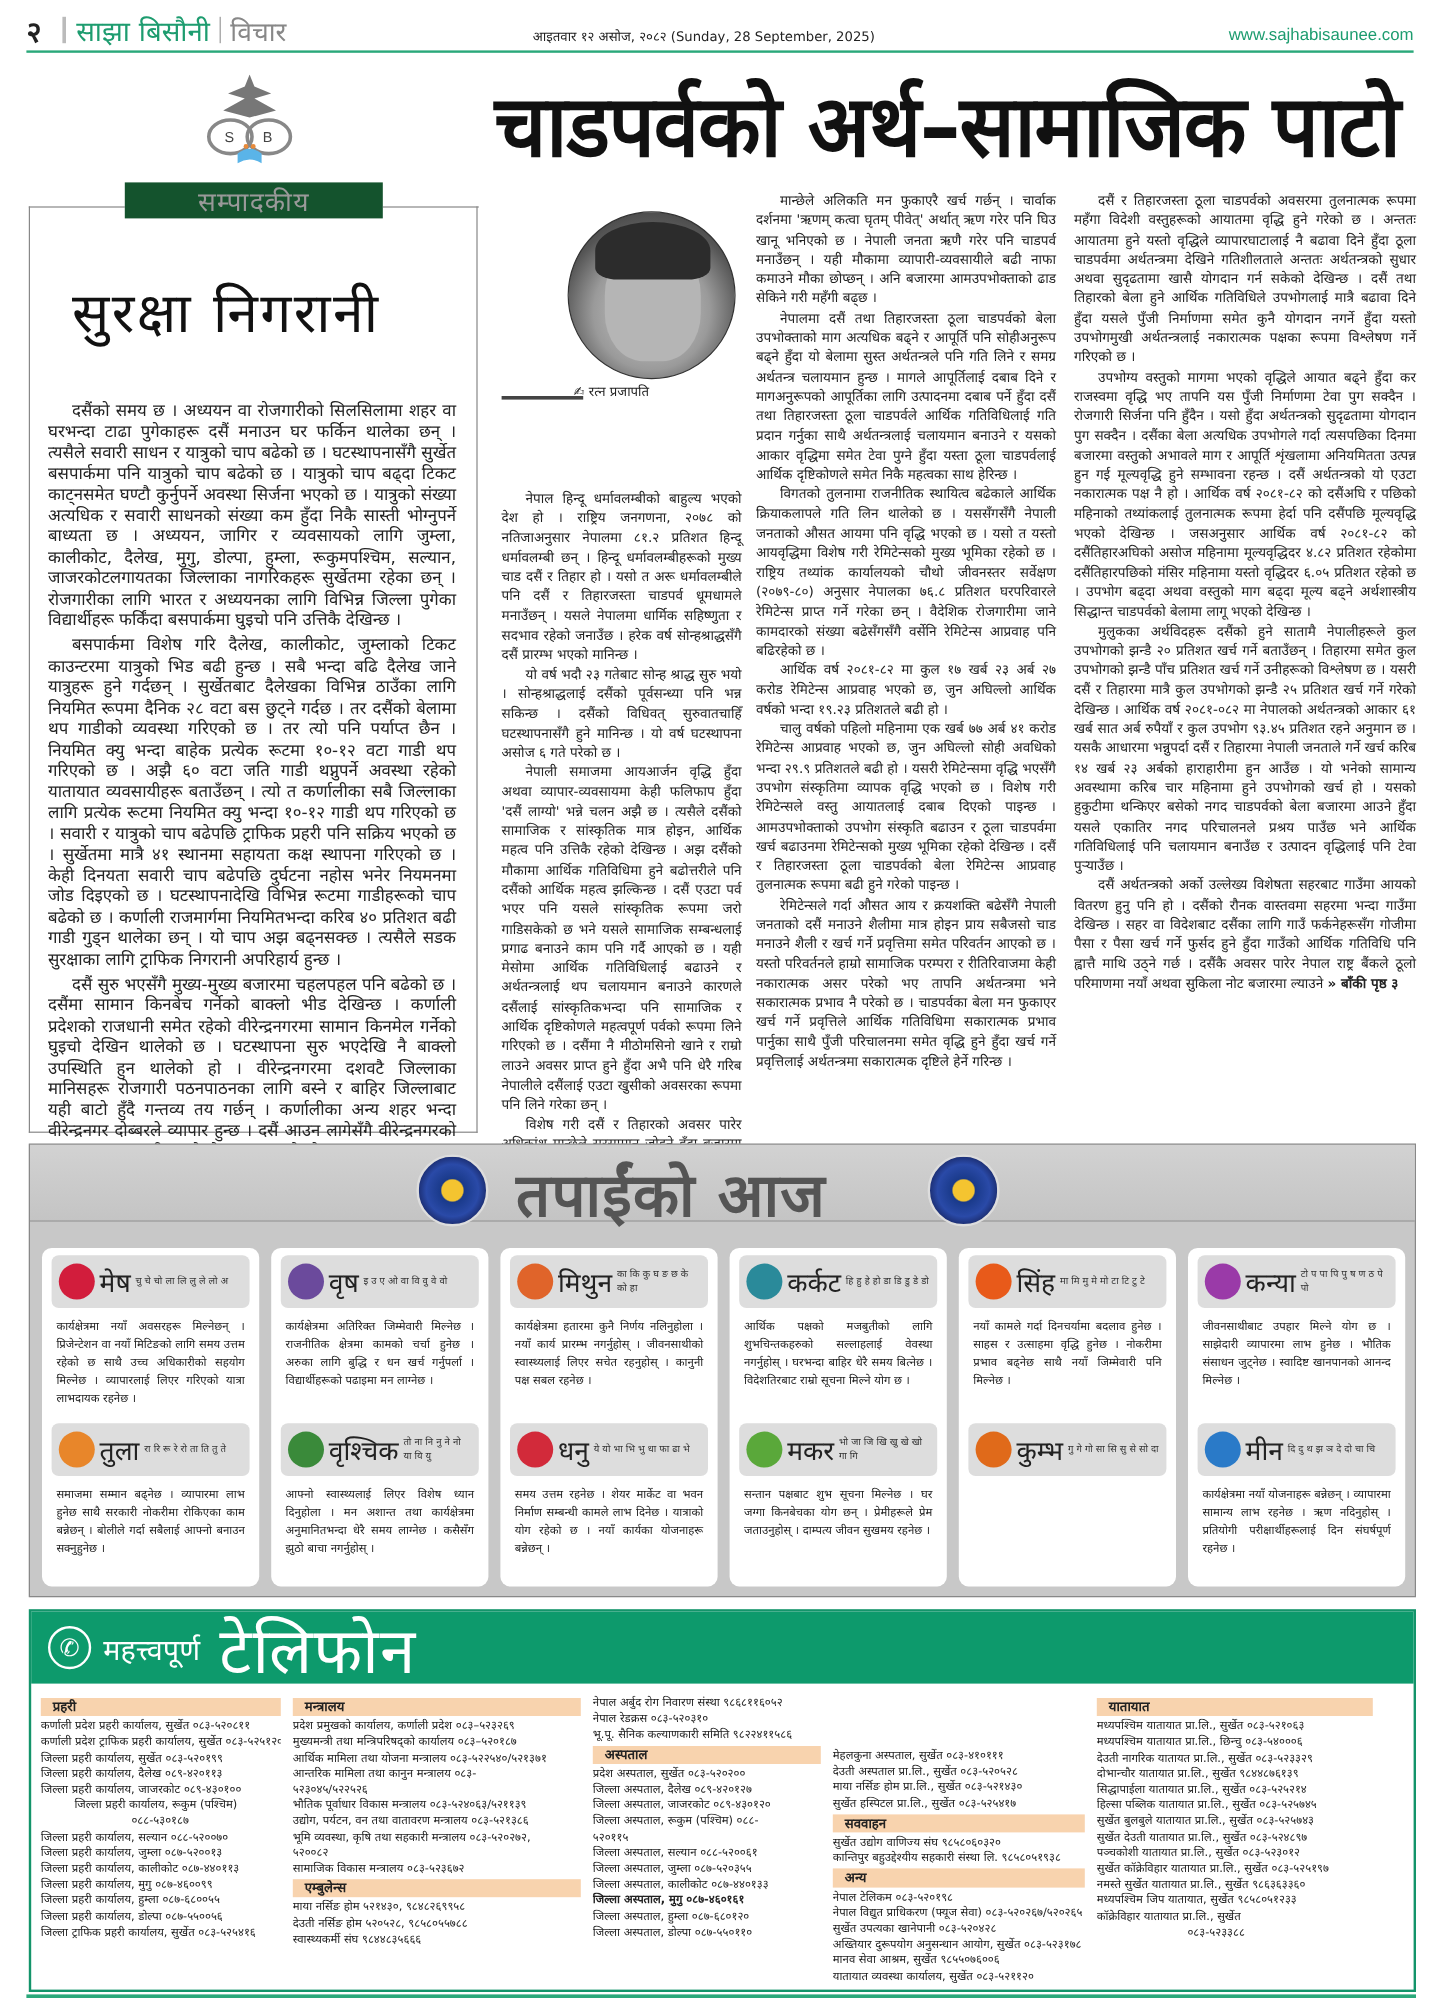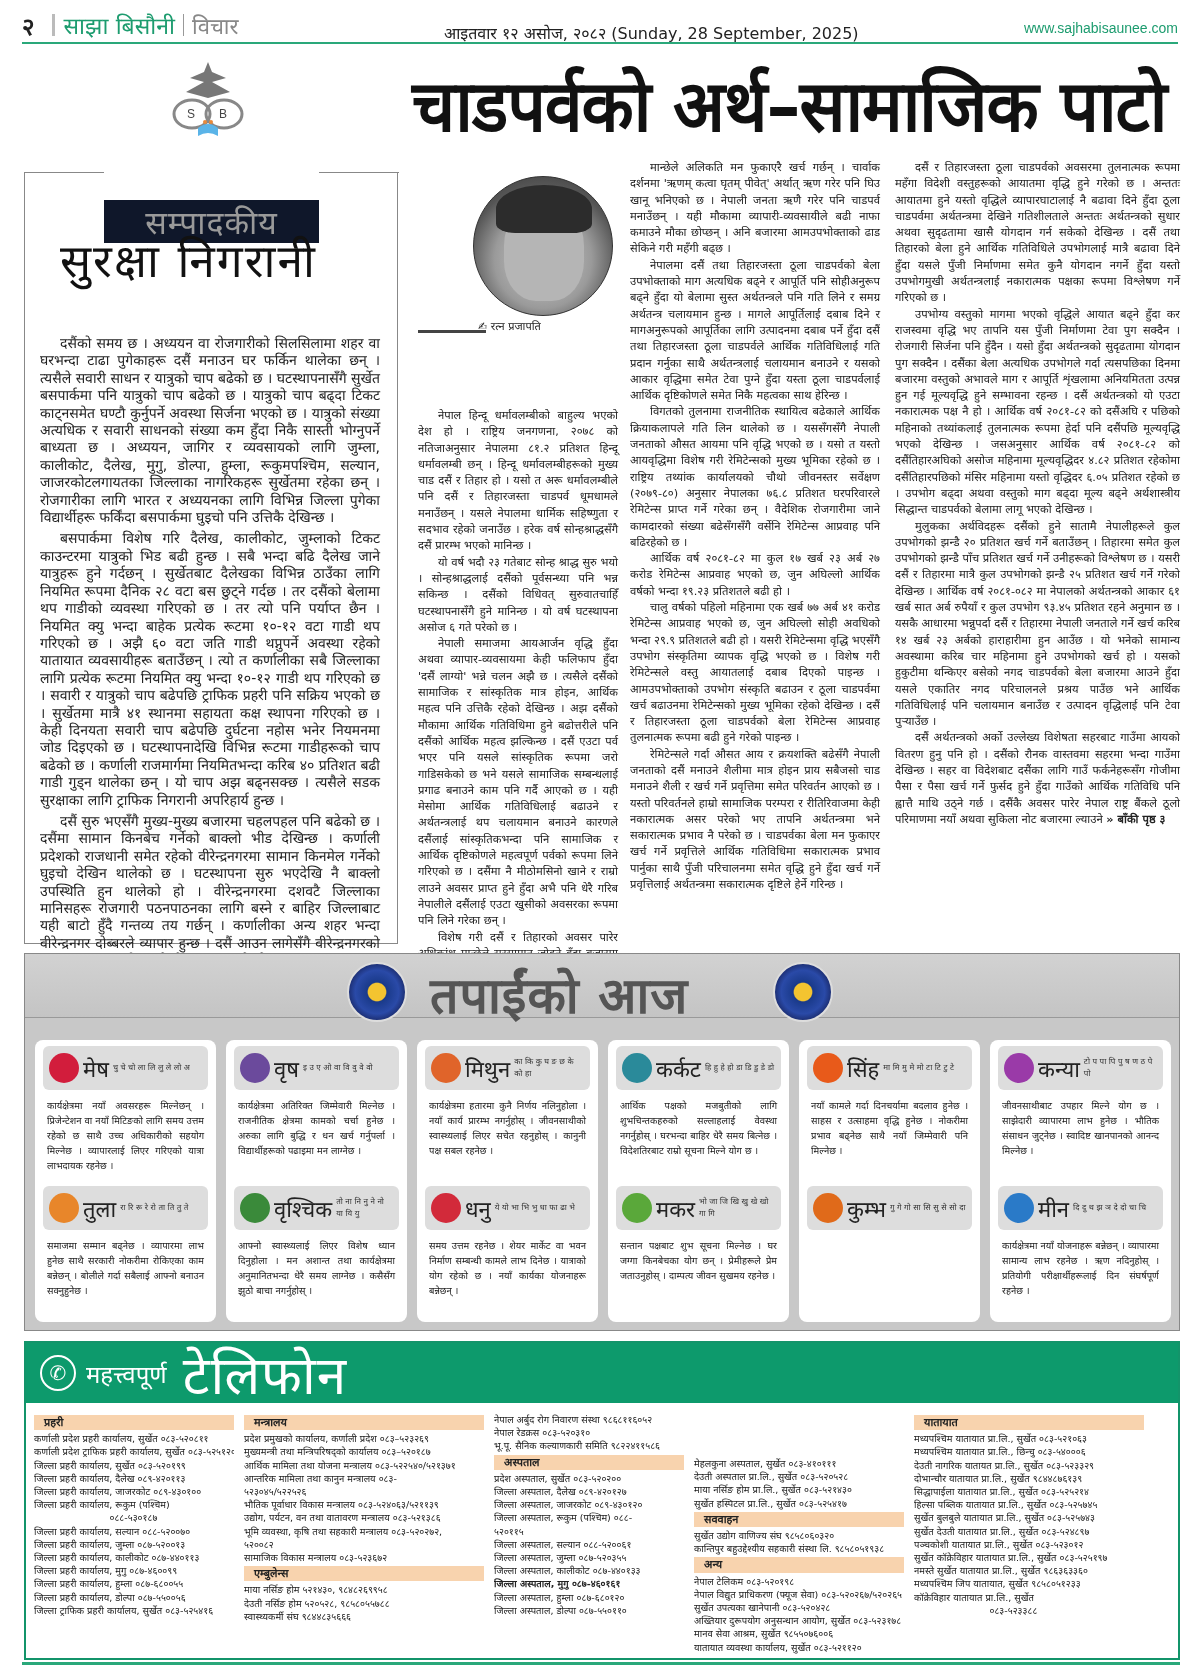--- a/index.html
+++ b/index.html
@@ -3,29 +3,29 @@
 <meta charset="utf-8">
 <style>
   * { box-sizing: border-box; margin: 0; padding: 0; }
   body { width: 1200px; height: 1671px; background: #fff; font-family: "DejaVu Sans", sans-serif; color: #1a1a1a; position: relative; overflow: hidden; }
   .masthead { position: absolute; left: 22px; top: 8px; width: 1156px; height: 36px; border-bottom: 2px solid #2aa87a; display: flex; align-items: center; }
   .pg-num { font-size: 24px; font-weight: bold; color: #222; margin-right: 10px; }
   .pipe { width: 3px; height: 22px; background: #bbb; margin: 0 8px; }
   .pipe.thin { width: 1px; background: #999; }
   .brand { font-size: 23px; color: #1d9c6f; }
   .section-name { font-size: 22px; color: #888; }
-  .date-line { position: absolute; left: 422px; top: 14px; font-size: 16px; color: #222; }
+  .date-line { position: absolute; left: 422px; top: 14px; font-size: 11px; color: #222; }
   .website { position: absolute; right: 0; top: 12px; font-size: 14px; color: #1d9c6f; font-family: "Liberation Sans Narrow", "Liberation Sans", sans-serif; }
 
   .main-title { position: absolute; left: 412px; top: 70px; font-size: 68px; font-weight: bold; color: #111; letter-spacing: -1px; font-family: "DejaVu Sans", sans-serif; line-height: 1.1; white-space: nowrap; transform: scaleY(1.05); }
 
   .logo { position: absolute; left: 168px; top: 62px; width: 80px; height: 78px; }
 
   .editorial { position: absolute; left: 24px; top: 172px; width: 374px; height: 772px; border: 1px solid #888; border-top: none; }
-  .ed-label { position: absolute; left: 104px; top: 152px; width: 215px; text-align: center; background: #0f172a; font-size: 32px; color: #999; letter-spacing: 1px; margin-top: 48px; }
+  .ed-label { position: absolute; left: 104px; top: 152px; width: 215px; text-align: center; background: #14532d; font-size: 22px; color: #999; letter-spacing: 1px; }
   .ed-line-l { position: absolute; left: 24px; top: 172px; width: 80px; height: 1px; background: #888; }
   .ed-line-r { position: absolute; left: 319px; top: 172px; width: 80px; height: 1px; background: #888; }
   .ed-title { position: absolute; left: 60px; top: 228px; font-size: 46px; color: #111; letter-spacing: 2px; }
   .ed-body { position: absolute; left: 40px; top: 335px; width: 340px; font-size: 14px; line-height: 17.4px; text-align: justify; color: #222; }
   .ed-body p { text-indent: 20px; margin-bottom: 4px; }
 
   .author-photo { position: absolute; left: 473px; top: 176px; width: 140px; height: 140px; border-radius: 50%; border: 1px solid #333; background: radial-gradient(circle at 50% 60%, #cfcfcf 0%, #9a9a9a 45%, #555 70%, #333 100%); overflow: hidden; }
   .face { position: absolute; left: 30px; top: 24px; width: 80px; height: 100px; border-radius: 45% 45% 40% 40%; background: #b5b5b5; }
   .hair { position: absolute; left: 22px; top: 8px; width: 96px; height: 48px; border-radius: 50% 50% 20% 20%; background: #2c2c2c; }
   .author-name { position: absolute; left: 478px; top: 318px; font-size: 11px; color: #222; }
@@ -230,21 +230,21 @@
     <span class="tel-title">टेलिफोन</span>
   </div>
   <div class="tel-cols" id="tel-cols">
     <div class="tel-col tc1">
         <div class="cat">प्रहरी</div>
         <div class="row" style="white-space: pre;">कर्णाली प्रदेश प्रहरी कार्यालय, सुर्खेत ०८३-५२०८११</div>
         <div class="row" style="white-space: pre;">कर्णाली प्रदेश ट्राफिक प्रहरी कार्यालय, सुर्खेत ०८३-५२५१२०</div>
         <div class="row" style="white-space: pre;">जिल्ला प्रहरी कार्यालय, सुर्खेत ०८३-५२०१९९</div>
         <div class="row" style="white-space: pre;">जिल्ला प्रहरी कार्यालय, दैलेख ०८९-४२०११३</div>
         <div class="row" style="white-space: pre;">जिल्ला प्रहरी कार्यालय, जाजरकोट ०८९-४३०१००</div>
-        <div class="row" style="white-space: pre;">जिल्ला प्रहरी कार्यालय, रूकुम (पश्चिम)</div>
+        <div class="row" style="white-space: pre; margin-left: 28px;">जिल्ला प्रहरी कार्यालय, रूकुम (पश्चिम)</div>
         <div class="row" style="white-space: pre;">                         ०८८-५३०१८७</div>
         <div class="row" style="white-space: pre;">जिल्ला प्रहरी कार्यालय, सल्यान ०८८-५२००७०</div>
         <div class="row" style="white-space: pre;">जिल्ला प्रहरी कार्यालय, जुम्ला ०८७-५२००१३</div>
         <div class="row" style="white-space: pre;">जिल्ला प्रहरी कार्यालय, कालीकोट ०८७-४४०११३</div>
         <div class="row" style="white-space: pre;">जिल्ला प्रहरी कार्यालय, मुगु ०८७-४६००९९</div>
         <div class="row" style="white-space: pre;">जिल्ला प्रहरी कार्यालय, हुम्ला ०८७-६८००५५</div>
         <div class="row" style="white-space: pre;">जिल्ला प्रहरी कार्यालय, डोल्पा ०८७-५५००५६</div>
         <div class="row" style="white-space: pre;">जिल्ला ट्राफिक प्रहरी कार्यालय, सुर्खेत ०८३-५२५४१६</div>
       </div>
     <div class="tel-col tc2">

